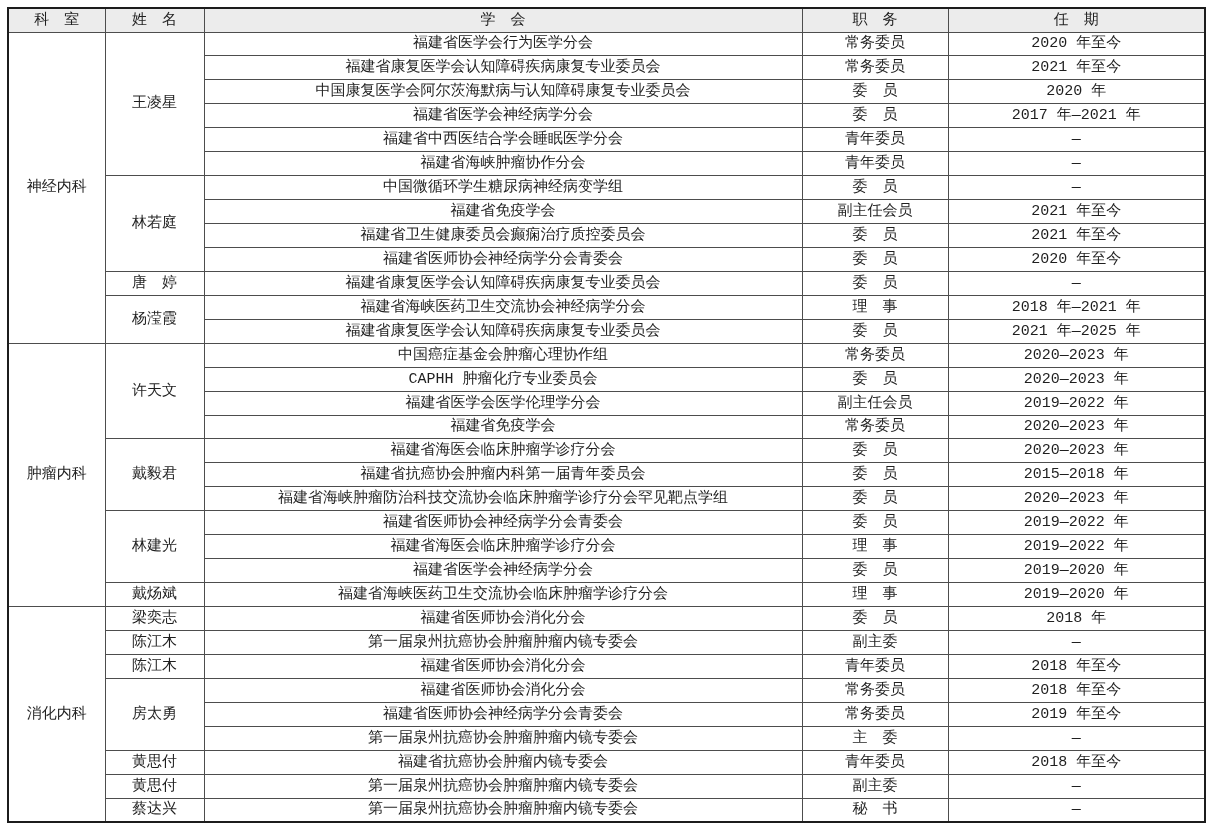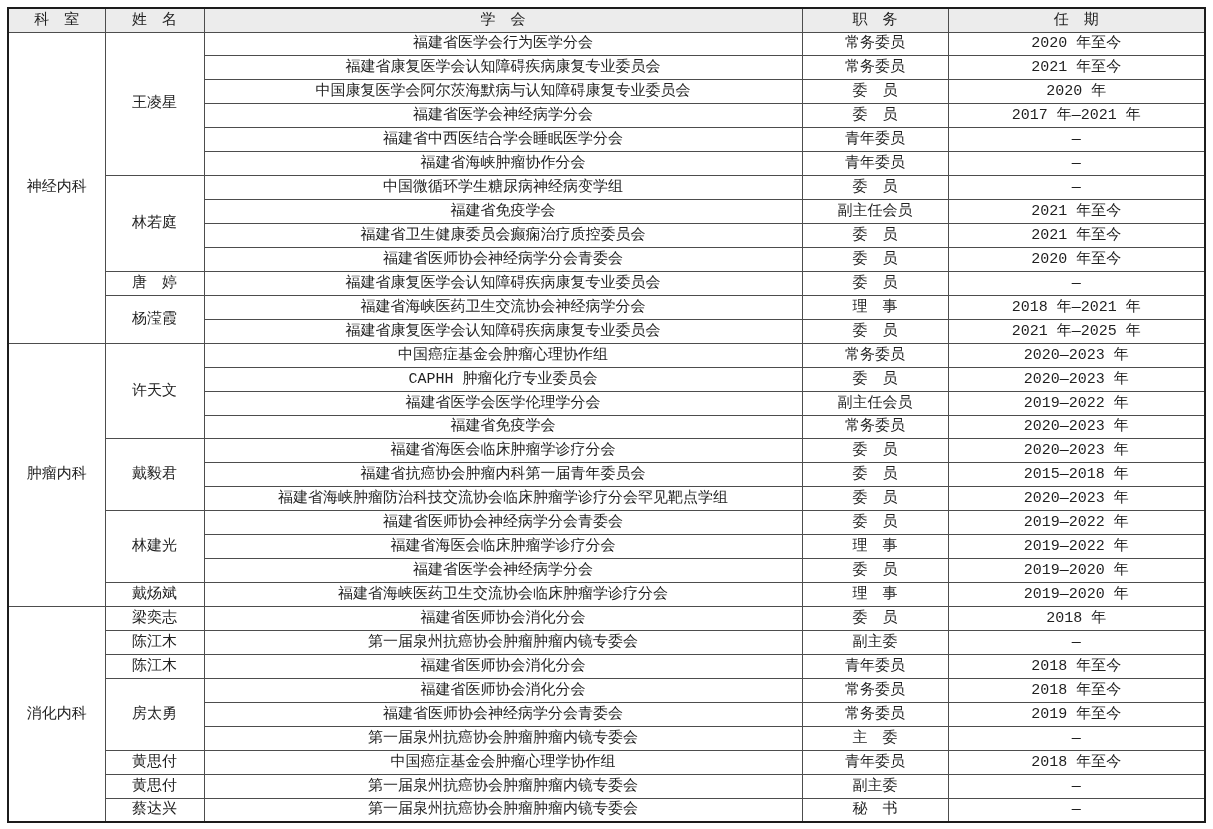--- a/index.html
+++ b/index.html
@@ -234,21 +234,21 @@
           <td>常务委员</td>
           <td>2019 年至今</td>
         </tr>
         <tr>
           <td>第一届泉州抗癌协会肿瘤肿瘤内镜专委会</td>
           <td>主　委</td>
           <td>—</td>
         </tr>
         <tr>
           <td rowspan="1">黄思付</td>
-          <td>中国癌症基金会肿瘤心理学协作组</td>
+          <td>福建省抗癌协会肿瘤内镜专委会</td>
           <td>青年委员</td>
           <td>2018 年至今</td>
         </tr>
         <tr>
           <td rowspan="1">黄思付</td>
           <td>第一届泉州抗癌协会肿瘤肿瘤内镜专委会</td>
           <td>副主委</td>
           <td>—</td>
         </tr>
         <tr>

